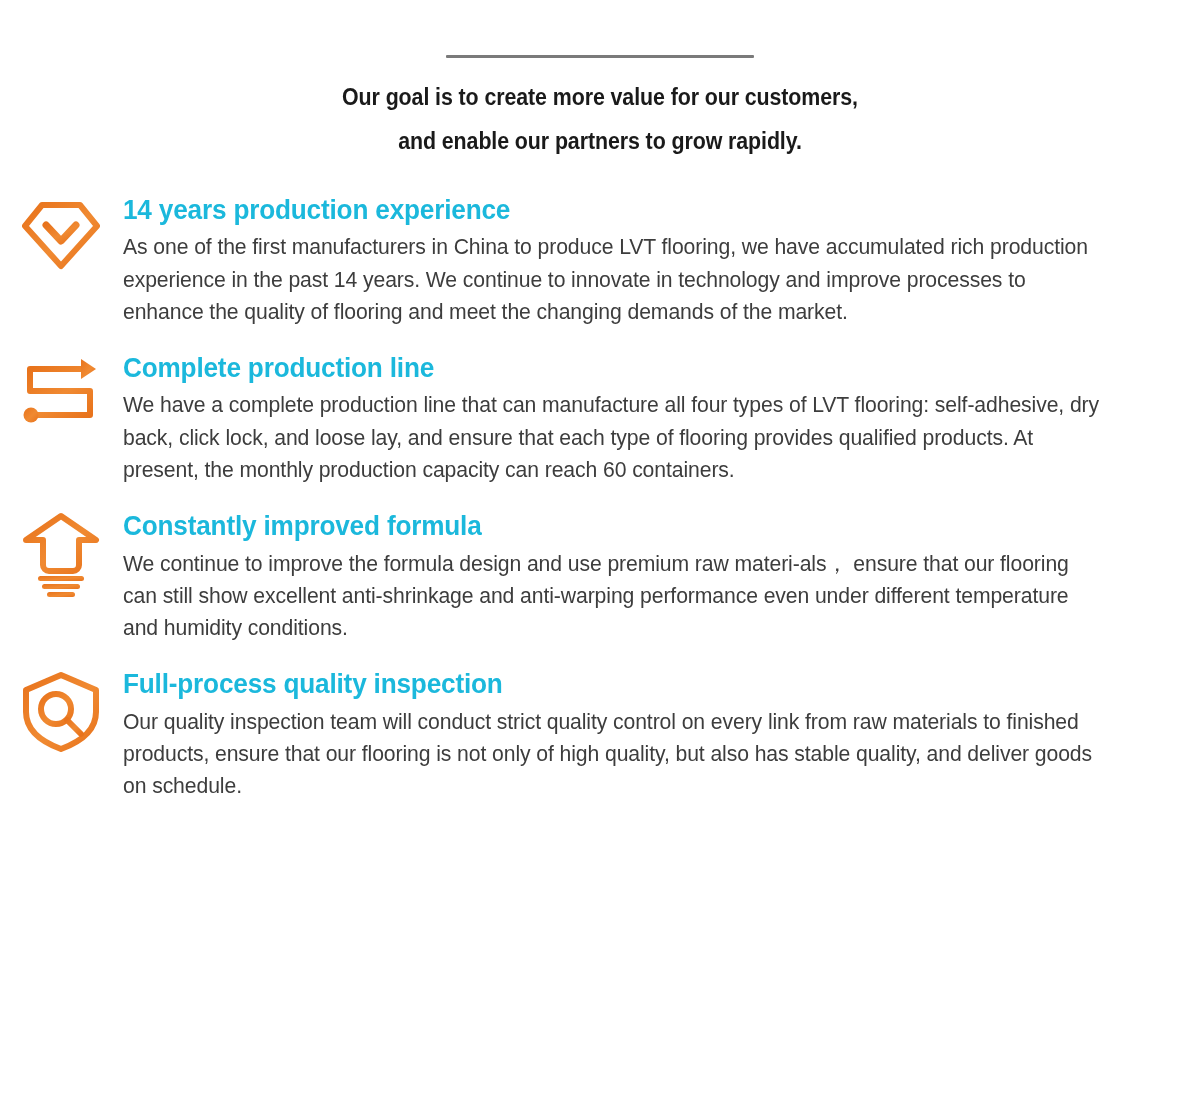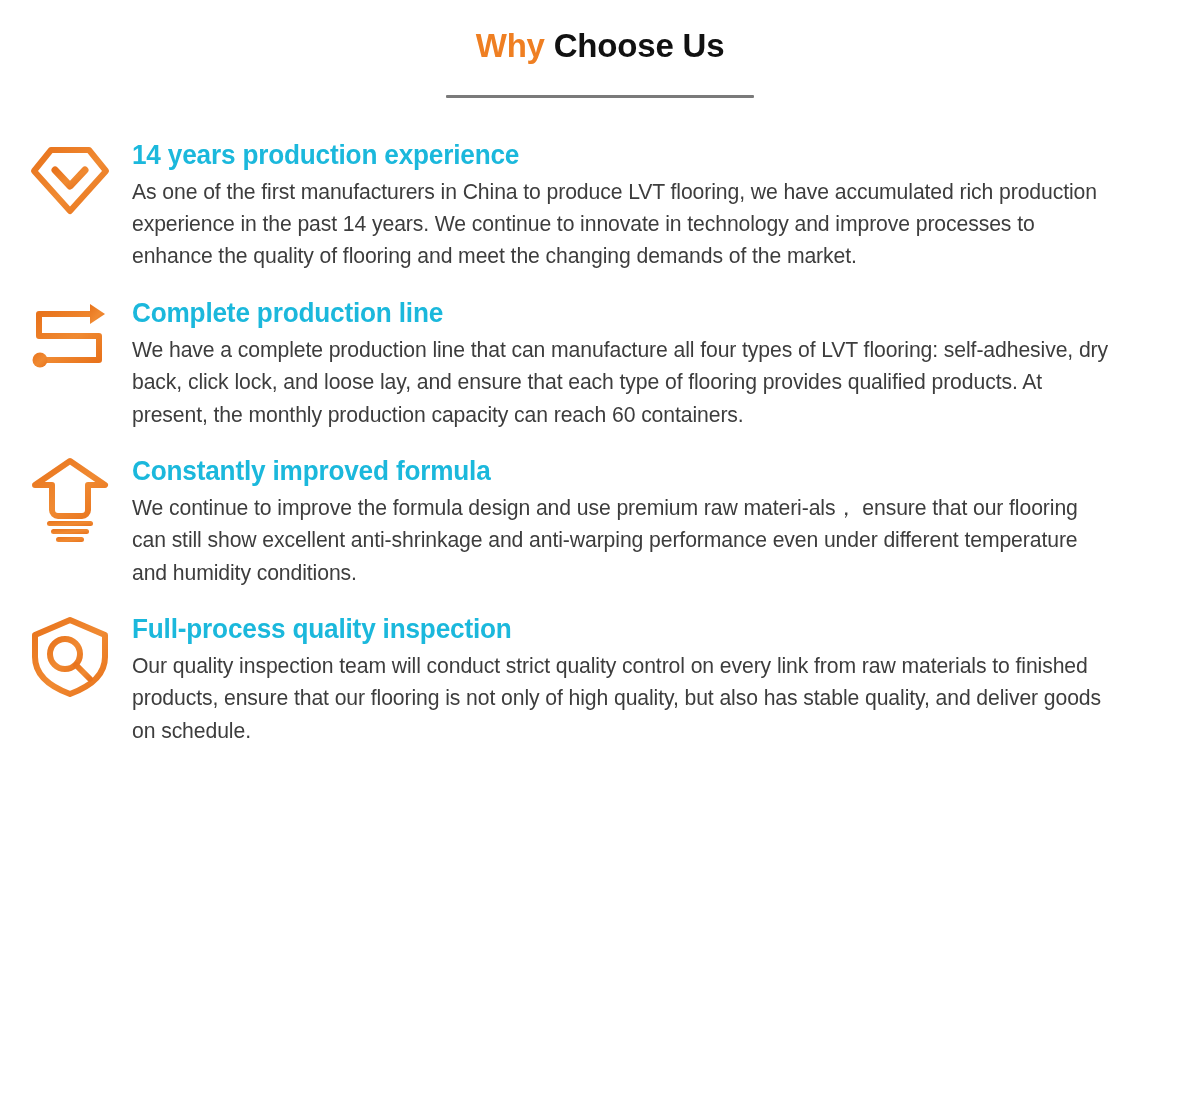--- a/index.html
+++ b/index.html
@@ -57,21 +57,21 @@
     display: block;
     transform: scaleX(0.93);
   }
   .subtitle .line + .line {
     margin-top: 21px;
   }
 
   
   .features {
     margin-top: 37px;
-    padding-left: 24px;
+    padding-left: 15px;
     padding-right: 30px;
   }
   .feature {
     display: flex;
     align-items: flex-start;
     margin-bottom: 20px;
   }
   .feature:last-child { margin-bottom: 12px; }
 
   .feature-icon {
@@ -112,22 +112,25 @@
     transform: scaleX(0.985);
     transform-origin: left top;
   }
 </style>
 </head>
 <body>
 
 <div class="page">
 
   <div class="header">
-    <h1 class="section-title"><span class="accent">Why</span> <span>Choose Us</span></h1>
     <div class="title-divider"></div>
+    <div class="subtitle">
+      <span class="line">Our goal is to create more value for our customers,</span>
+      <span class="line">and enable our partners to grow rapidly.</span>
+    </div>
   </div>
 
   <div class="features">
 
     <div class="feature">
       <div class="feature-icon">
         <svg width="86" height="80" viewBox="0 0 86 80" fill="none" aria-hidden="true">
           <defs>
             <linearGradient id="og1" x1="0" y1="0" x2="1" y2="1">
               <stop offset="0%" stop-color="#e8731c"></stop>

